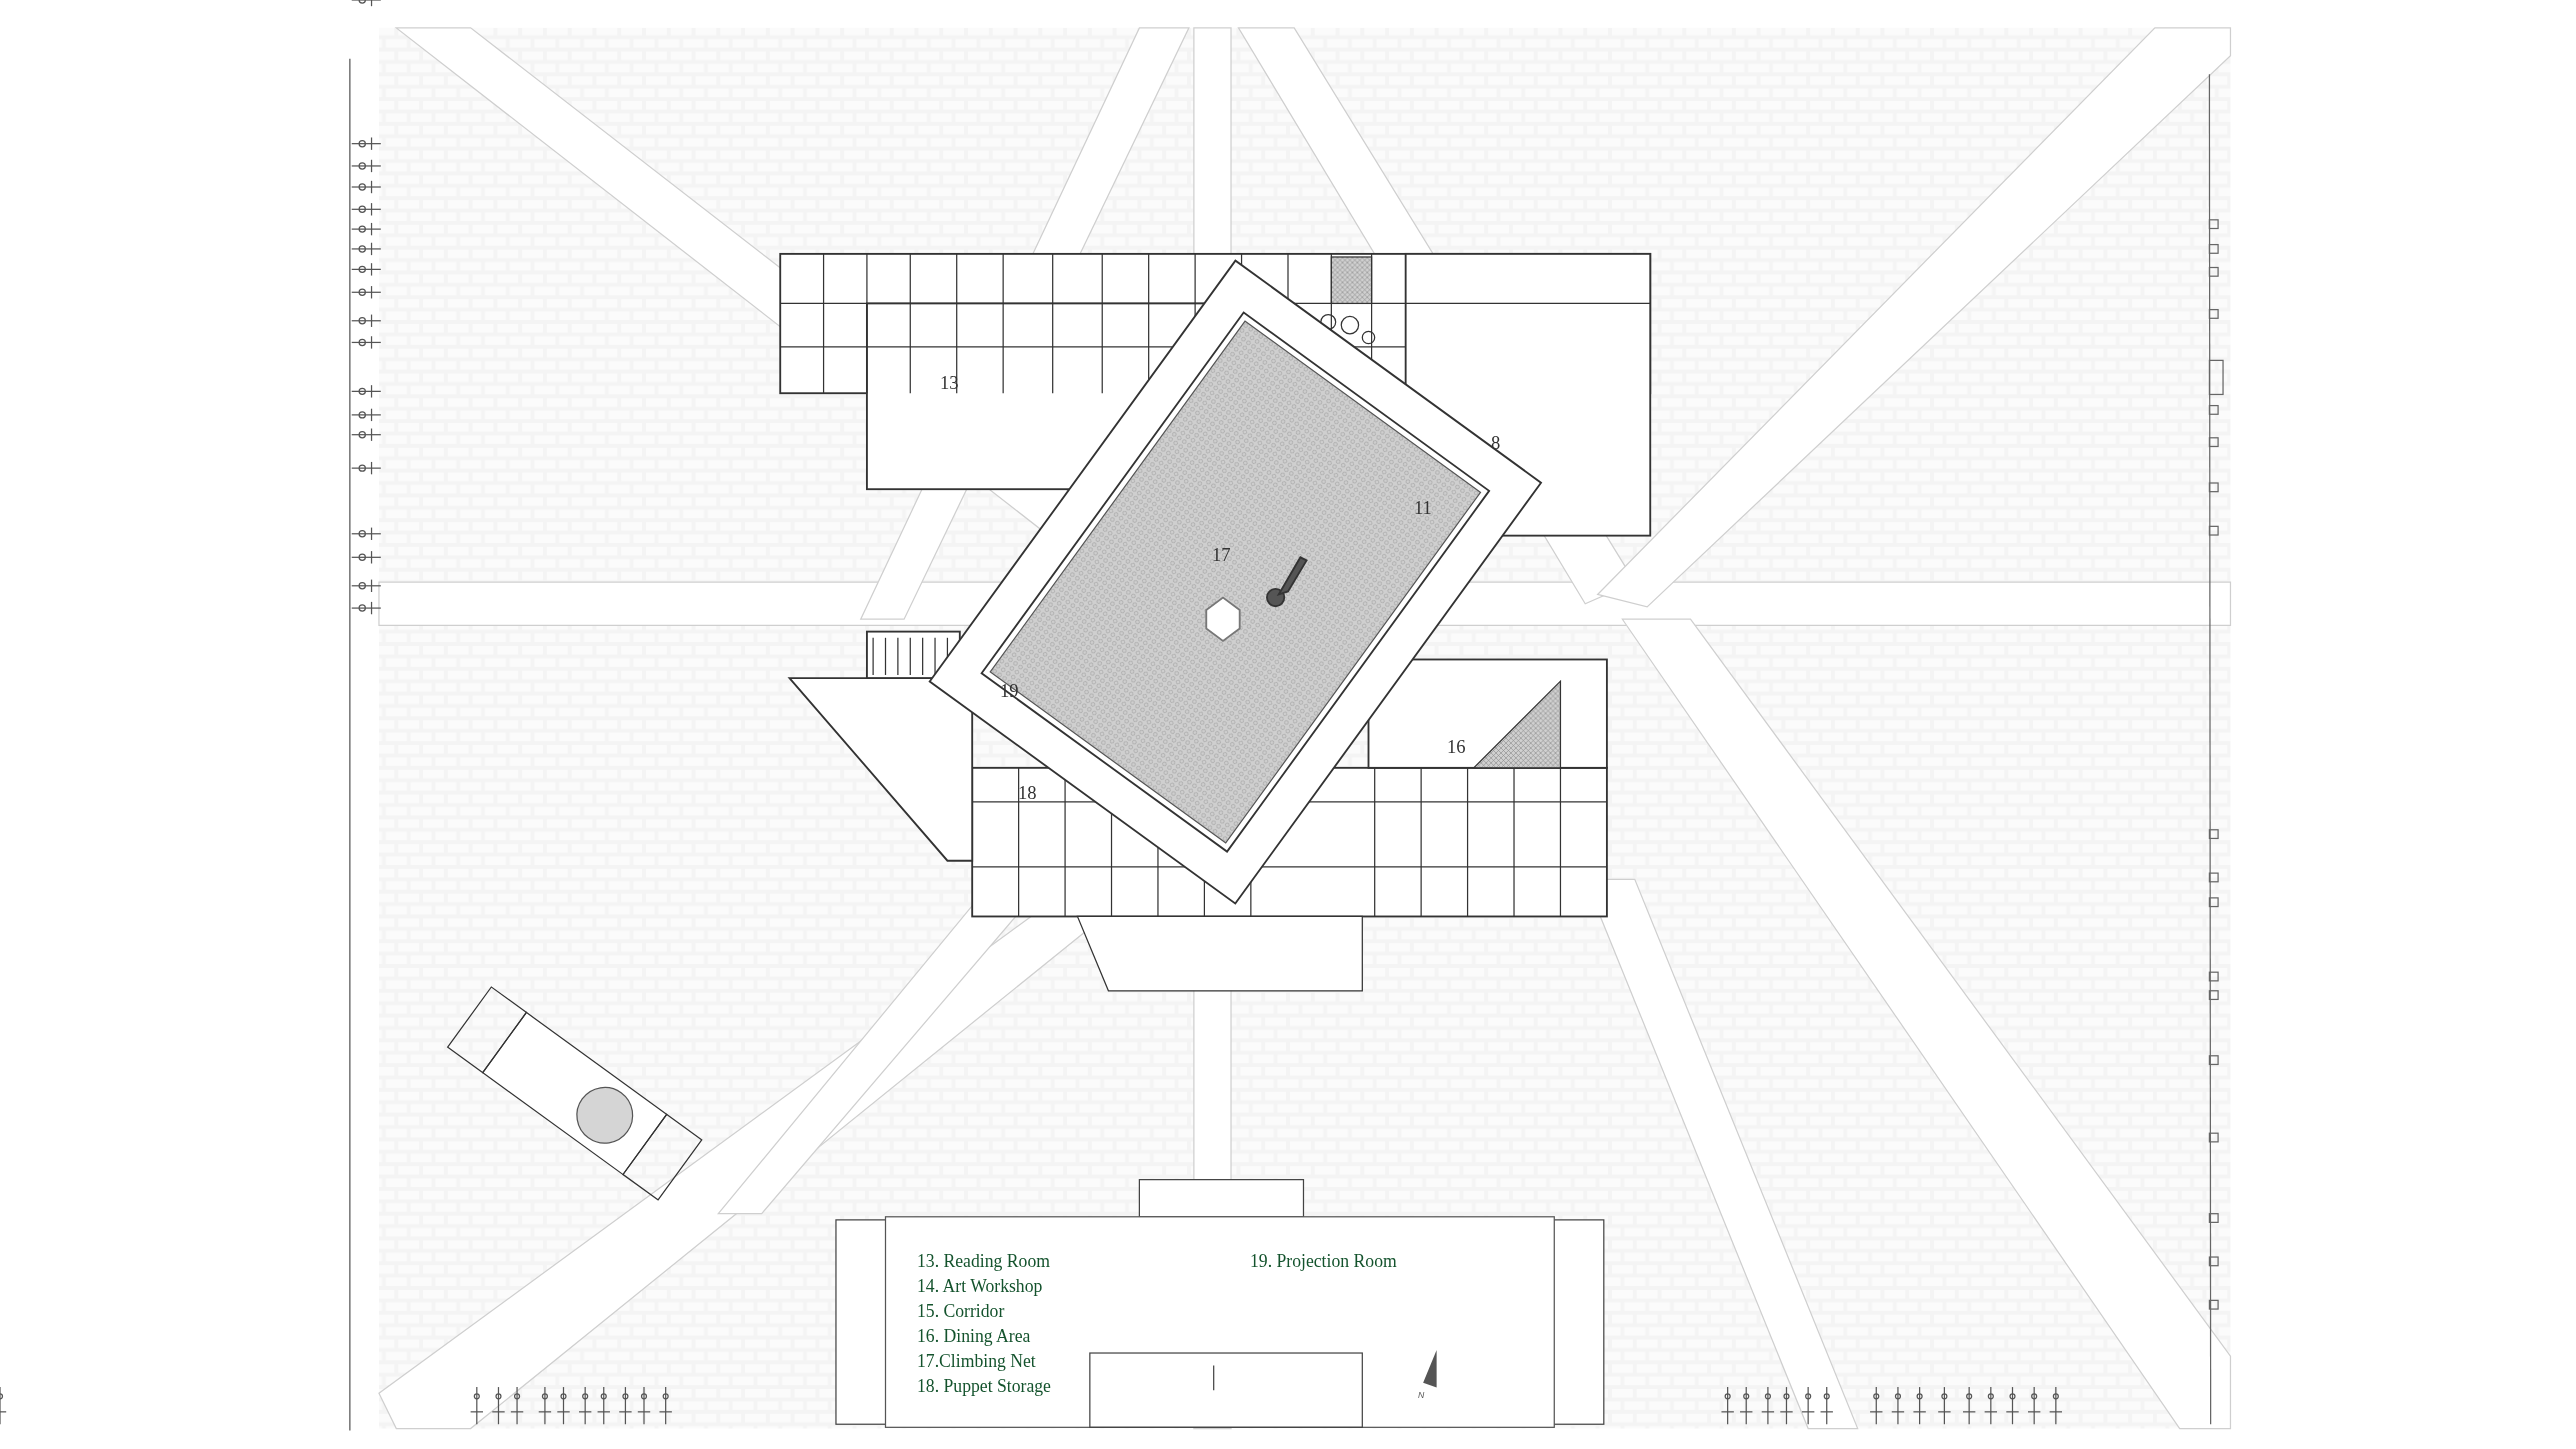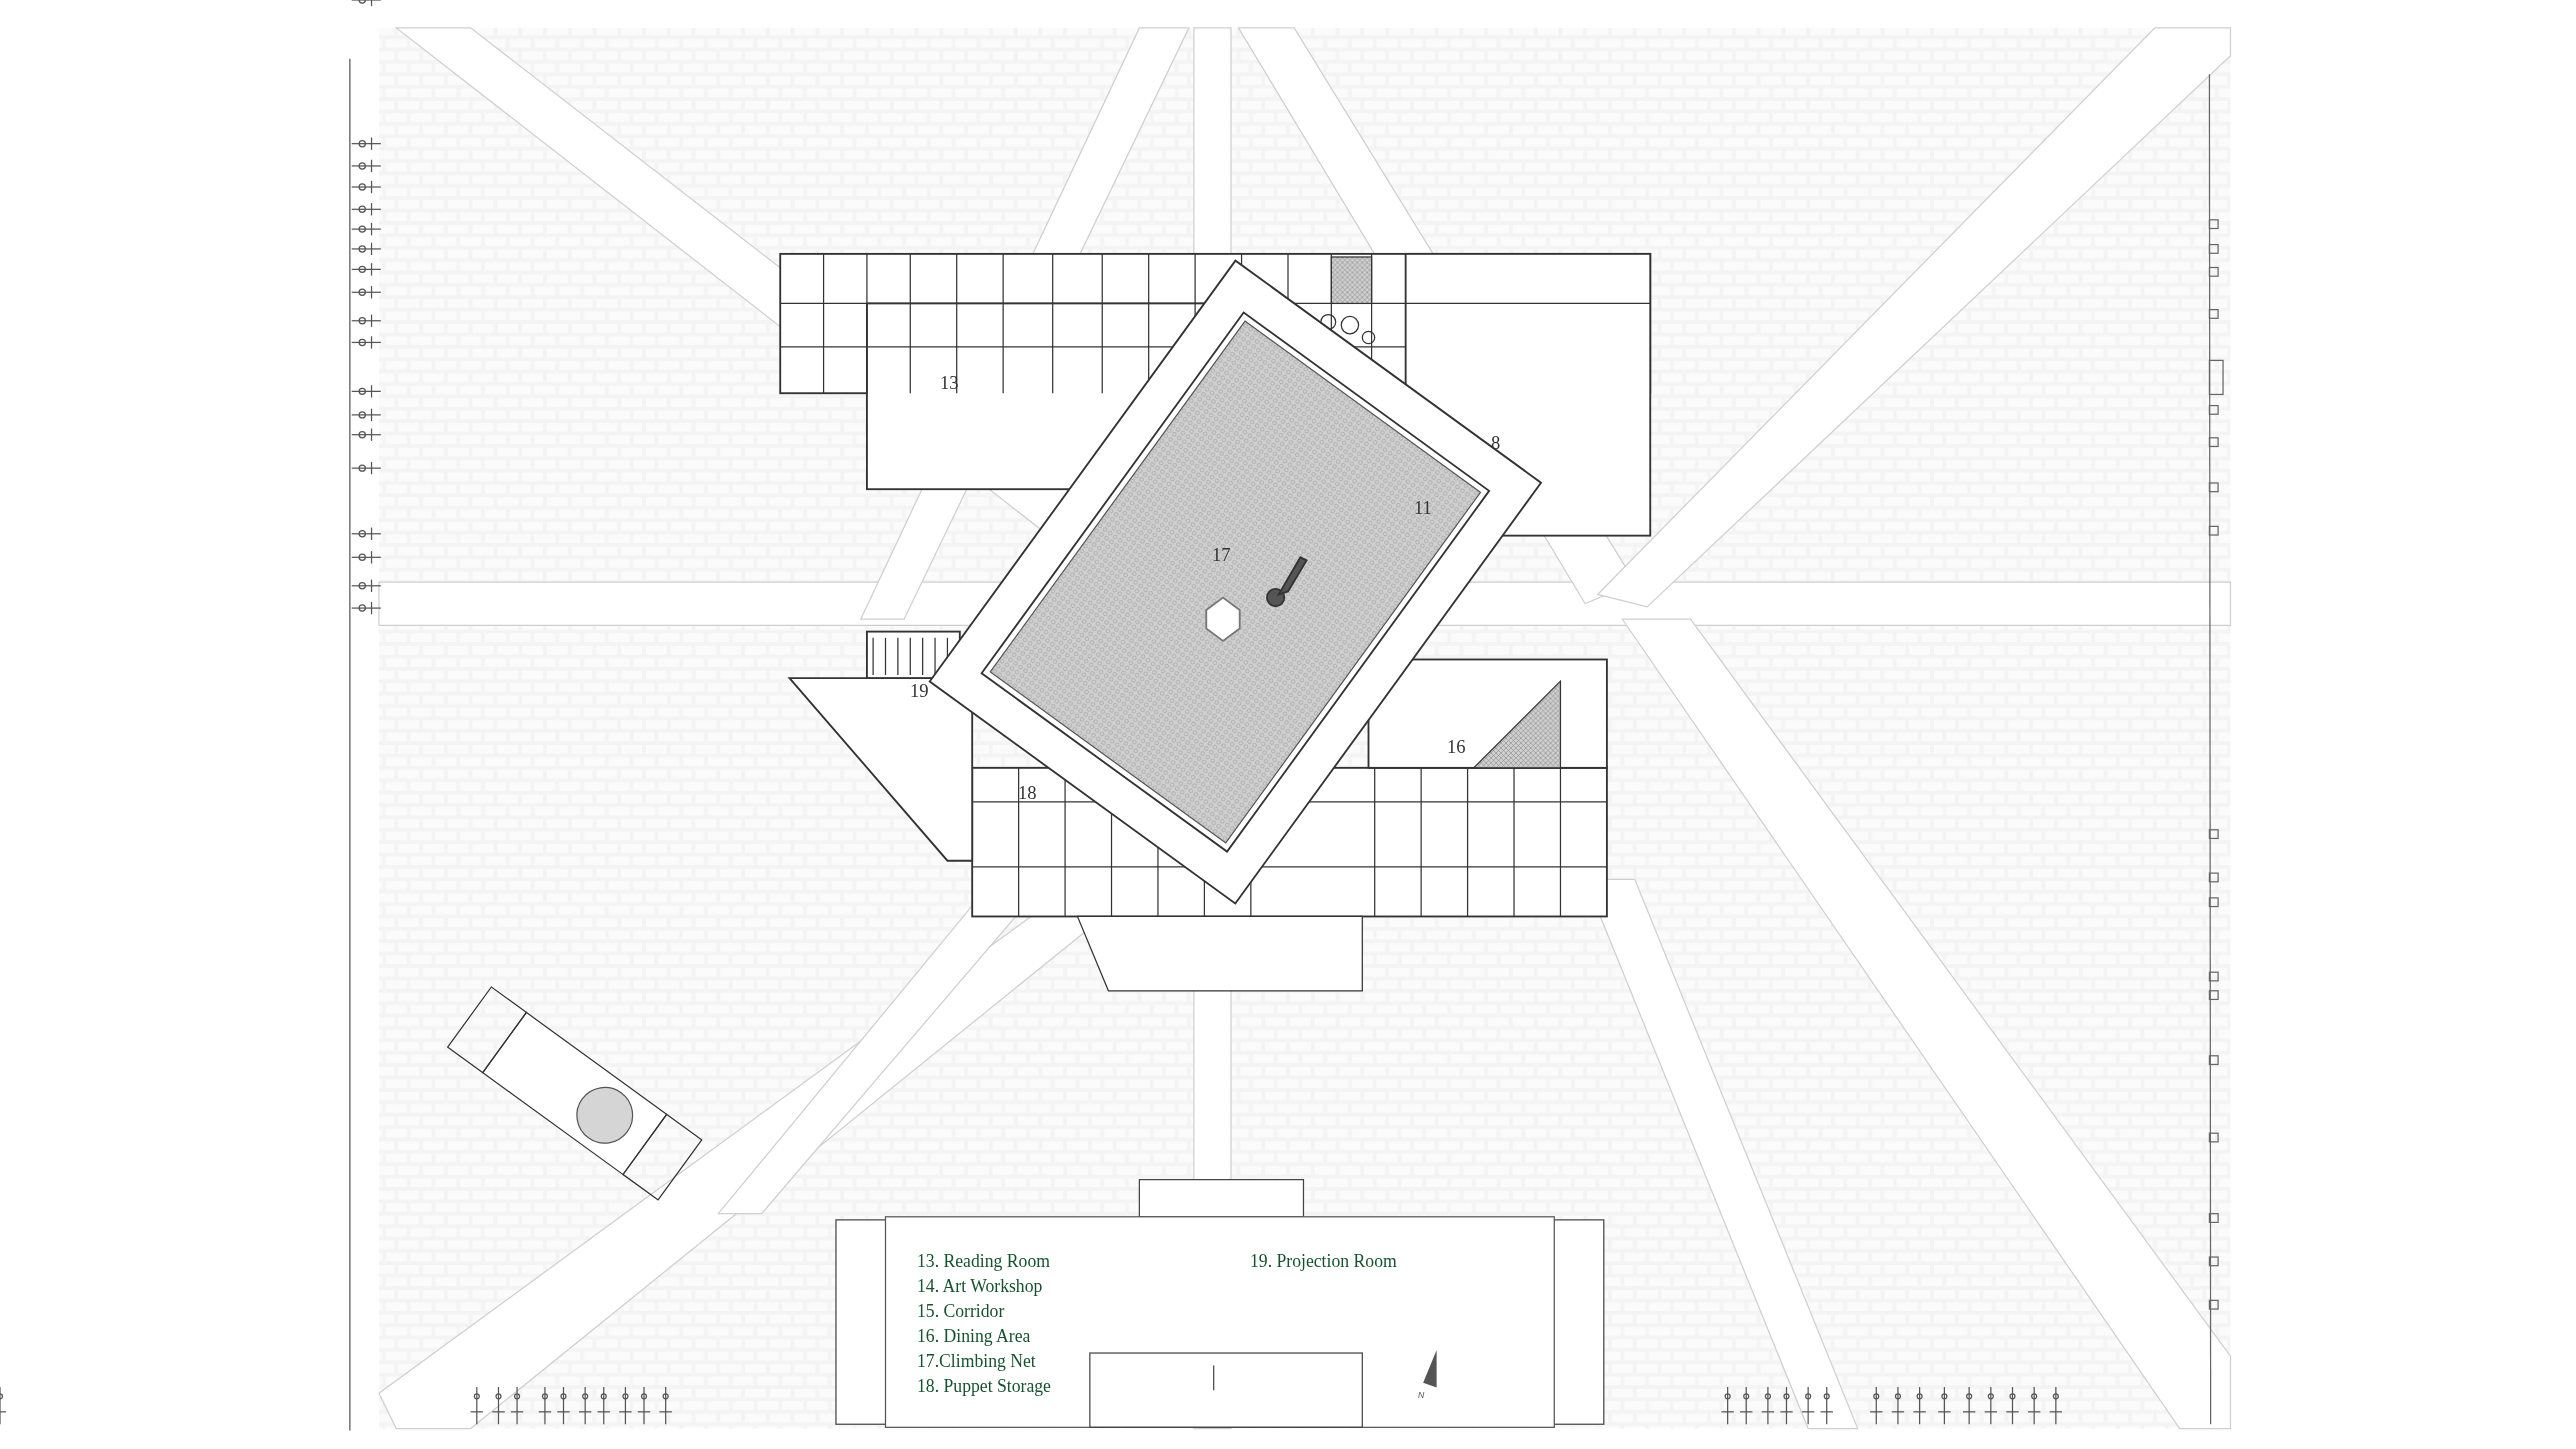--- a/index.html
+++ b/index.html
@@ -237,21 +237,21 @@
     <line x1="1960" y1="2205" x2="1960" y2="2245"></line>
   </g>
 </svg>
 
 <div class="room-label" style="left:940px;top:372px;">13</div>
 <div class="room-label" style="left:1491px;top:432px;">8</div>
 <div class="room-label" style="left:1414px;top:497px;">11</div>
 <div class="room-label" style="left:1447px;top:736px;">16</div>
 <div class="room-label" style="left:1212px;top:544px;">17</div>
 <div class="room-label" style="left:1007px;top:782px;margin-left:11px;">18</div>
-<div class="room-label" style="left:910px;top:680px;">19</div>
+<div class="room-label" style="left:1000px;top:680px;">19</div>
 
 <div class="legend">
   <div class="col col1">
     <div class="item">13. Reading Room</div>
     <div class="item">14. Art Workshop</div>
     <div class="item">15. Corridor</div>
     <div class="item">16. Dining Area</div>
     <div class="item">17.Climbing Net</div>
     <div class="item">18. Puppet Storage</div>
   </div>

